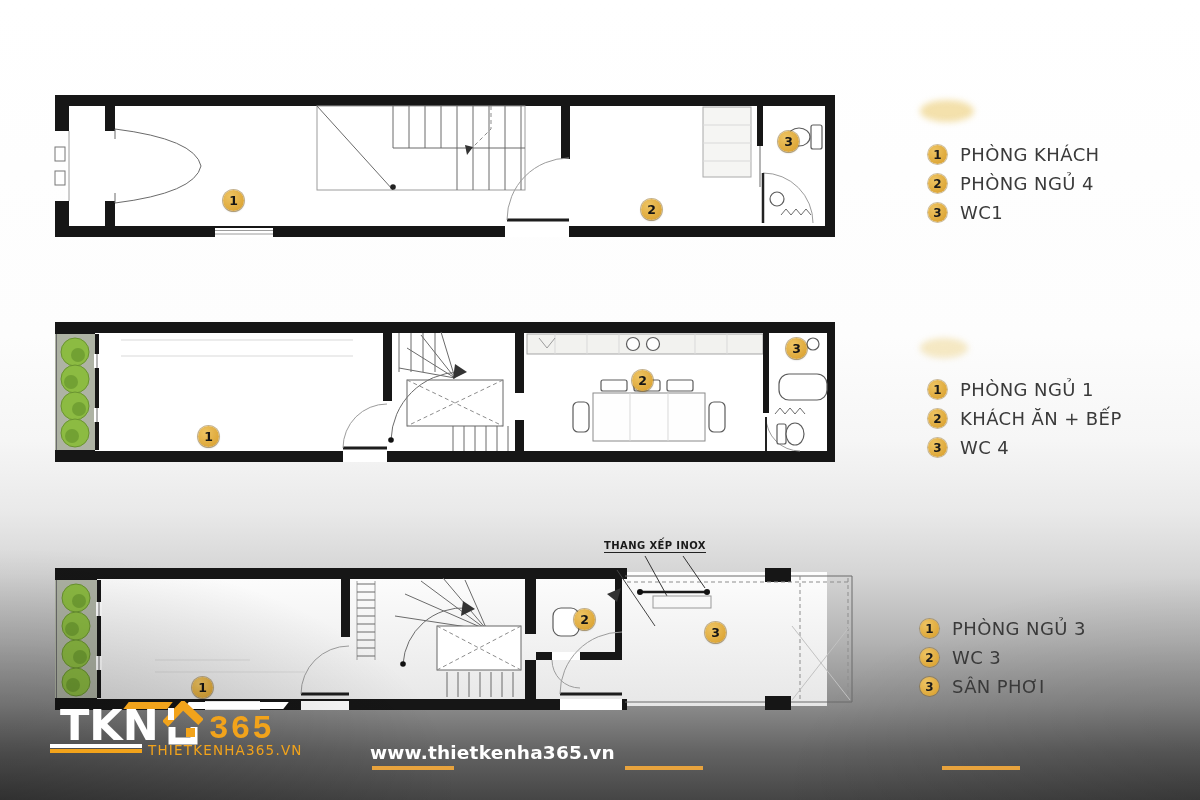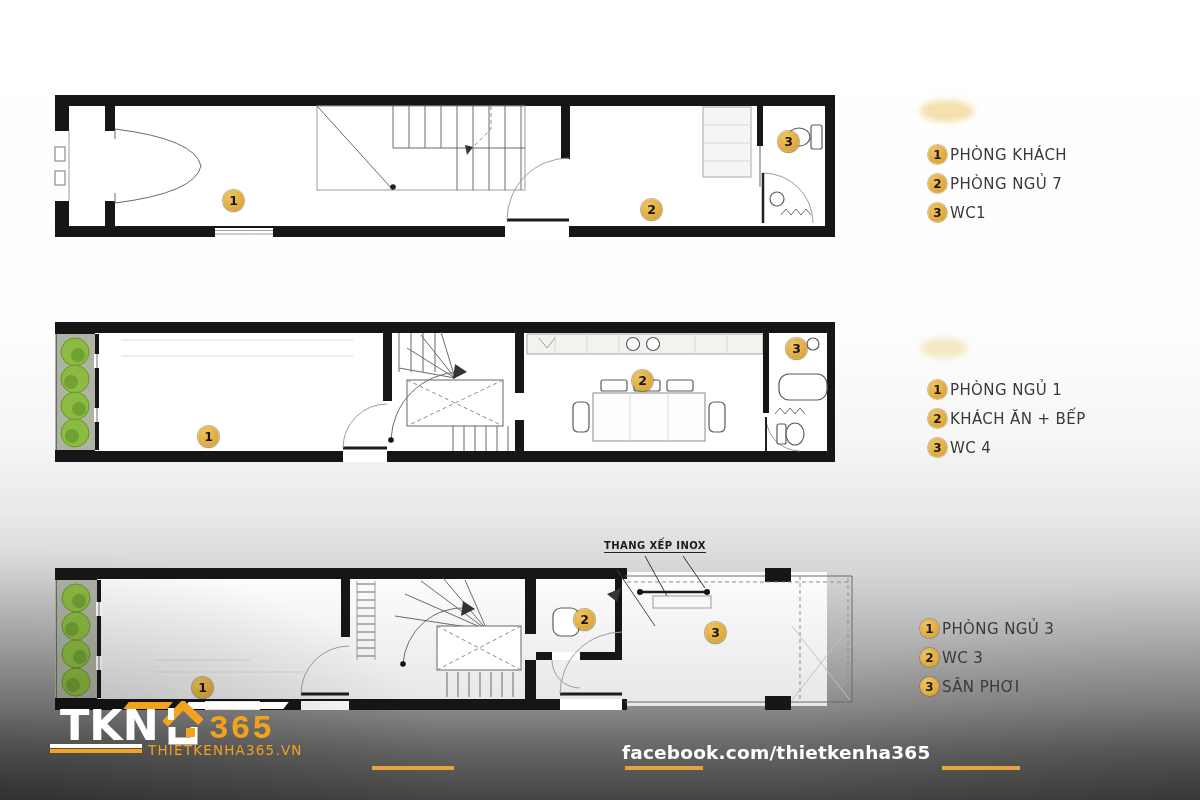--- a/index.html
+++ b/index.html
@@ -26,21 +26,21 @@
   }
   .legend{position:absolute;z-index:5;}
   .lrow{display:flex;align-items:center;height:29px;}
   .badge{
     width:19px;height:19px;border-radius:50%;flex:0 0 19px;
     background:radial-gradient(circle at 35% 30%,#eec463,#d79c28);
     box-shadow:0 0 0 1px rgba(130,90,10,.4);
     display:flex;align-items:center;justify-content:center;
     font-size:12px;font-weight:bold;color:#1a1a1a;
   }
-  .llabel{margin-left:3px;font-size:15px;color:#3a3a3a;letter-spacing:.4px;white-space:nowrap;}
+  .llabel{margin-left:13px;font-size:18px;color:#3a3a3a;letter-spacing:.4px;white-space:nowrap;}
   .ghost{position:absolute;border-radius:50%;filter:blur(3px);z-index:1;}
   .plan-note{
     position:absolute;z-index:3;font-size:10px;font-weight:bold;color:#1a1a1a;
     letter-spacing:.4px;border-bottom:1.2px solid #222;padding-bottom:1px;white-space:nowrap;
   }
   .logo-row1{position:absolute;left:60px;top:701px;display:flex;align-items:flex-end;z-index:6;}
   .logo-tkn{font-size:43px;line-height:.86;font-weight:700;color:#fff;letter-spacing:0;}
   .logo-365{font-size:33px;line-height:.86;font-weight:900;color:#F2A31B;letter-spacing:2px;margin-left:4px;font-family:Liberation Mono, monospace;}
   .logo-house{margin:0 2px -1px 4px;}
   .slash{position:absolute;height:7px;transform:skewX(-38deg);z-index:5;}
@@ -360,21 +360,21 @@
     <div class="marker" style="left:650px;top:54px">3</div>
   </div>
 
   <div class="legend" style="left:928px;top:140px">
     <div class="lrow">
       <span class="badge">1</span>
       <span class="llabel">PHÒNG KHÁCH</span>
     </div>
     <div class="lrow">
       <span class="badge">2</span>
-      <span class="llabel">PHÒNG NGỦ 7</span>
+      <span class="llabel">PHÒNG NGỦ 4</span>
     </div>
     <div class="lrow">
       <span class="badge">3</span>
       <span class="llabel">WC1</span>
     </div>
   </div>
 
   <div class="legend" style="left:928px;top:375px">
     <div class="lrow">
       <span class="badge">1</span>
@@ -414,18 +414,18 @@
       <rect x="5" y="7" width="6" height="12" fill="#fff"></rect>
       <path d="M9 26 V40 H31 V26" stroke="#fff" stroke-width="7" fill="none"></path>
       <rect x="23" y="27" width="9" height="9" fill="#F2A31B"></rect>
     </svg>
     <span class="logo-365">365</span>
   </div>
   <div class="logo-ubar" style="top:744px;background:#fff"></div>
   <div class="logo-ubar" style="top:749px;background:#F2A31B"></div>
   <div class="logo-site">THIETKENHA365.VN</div>
 
+  <div class="fitem" style="left:370px">www.thietkenha365.vn</div>
   <div class="u-bar" style="left:372px;width:82px"></div>
-  <div class="fitem" style="left:622px">facebook.com/thietkenha365</div>
   <div class="u-bar" style="left:625px;width:78px"></div>
   <div class="u-bar" style="left:942px;width:78px"></div>
 
 </div>
 
 </body></html>

